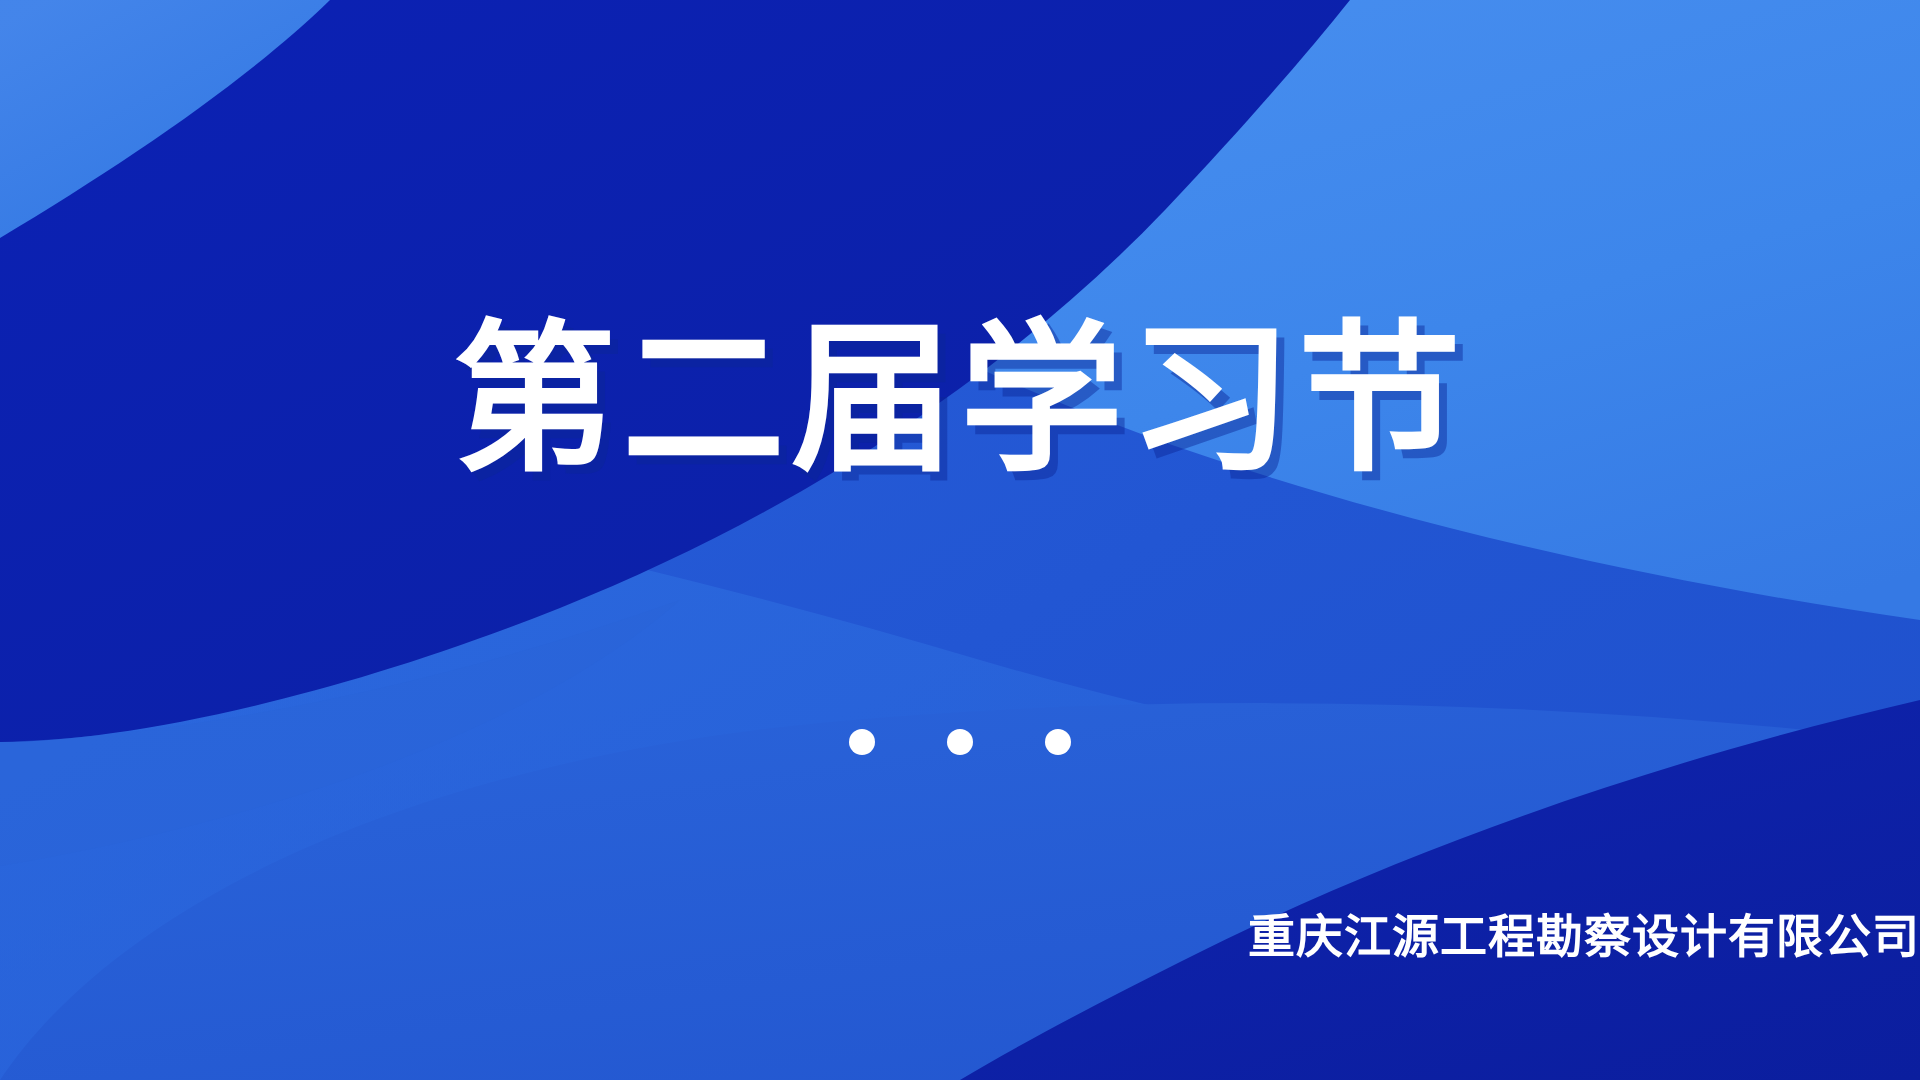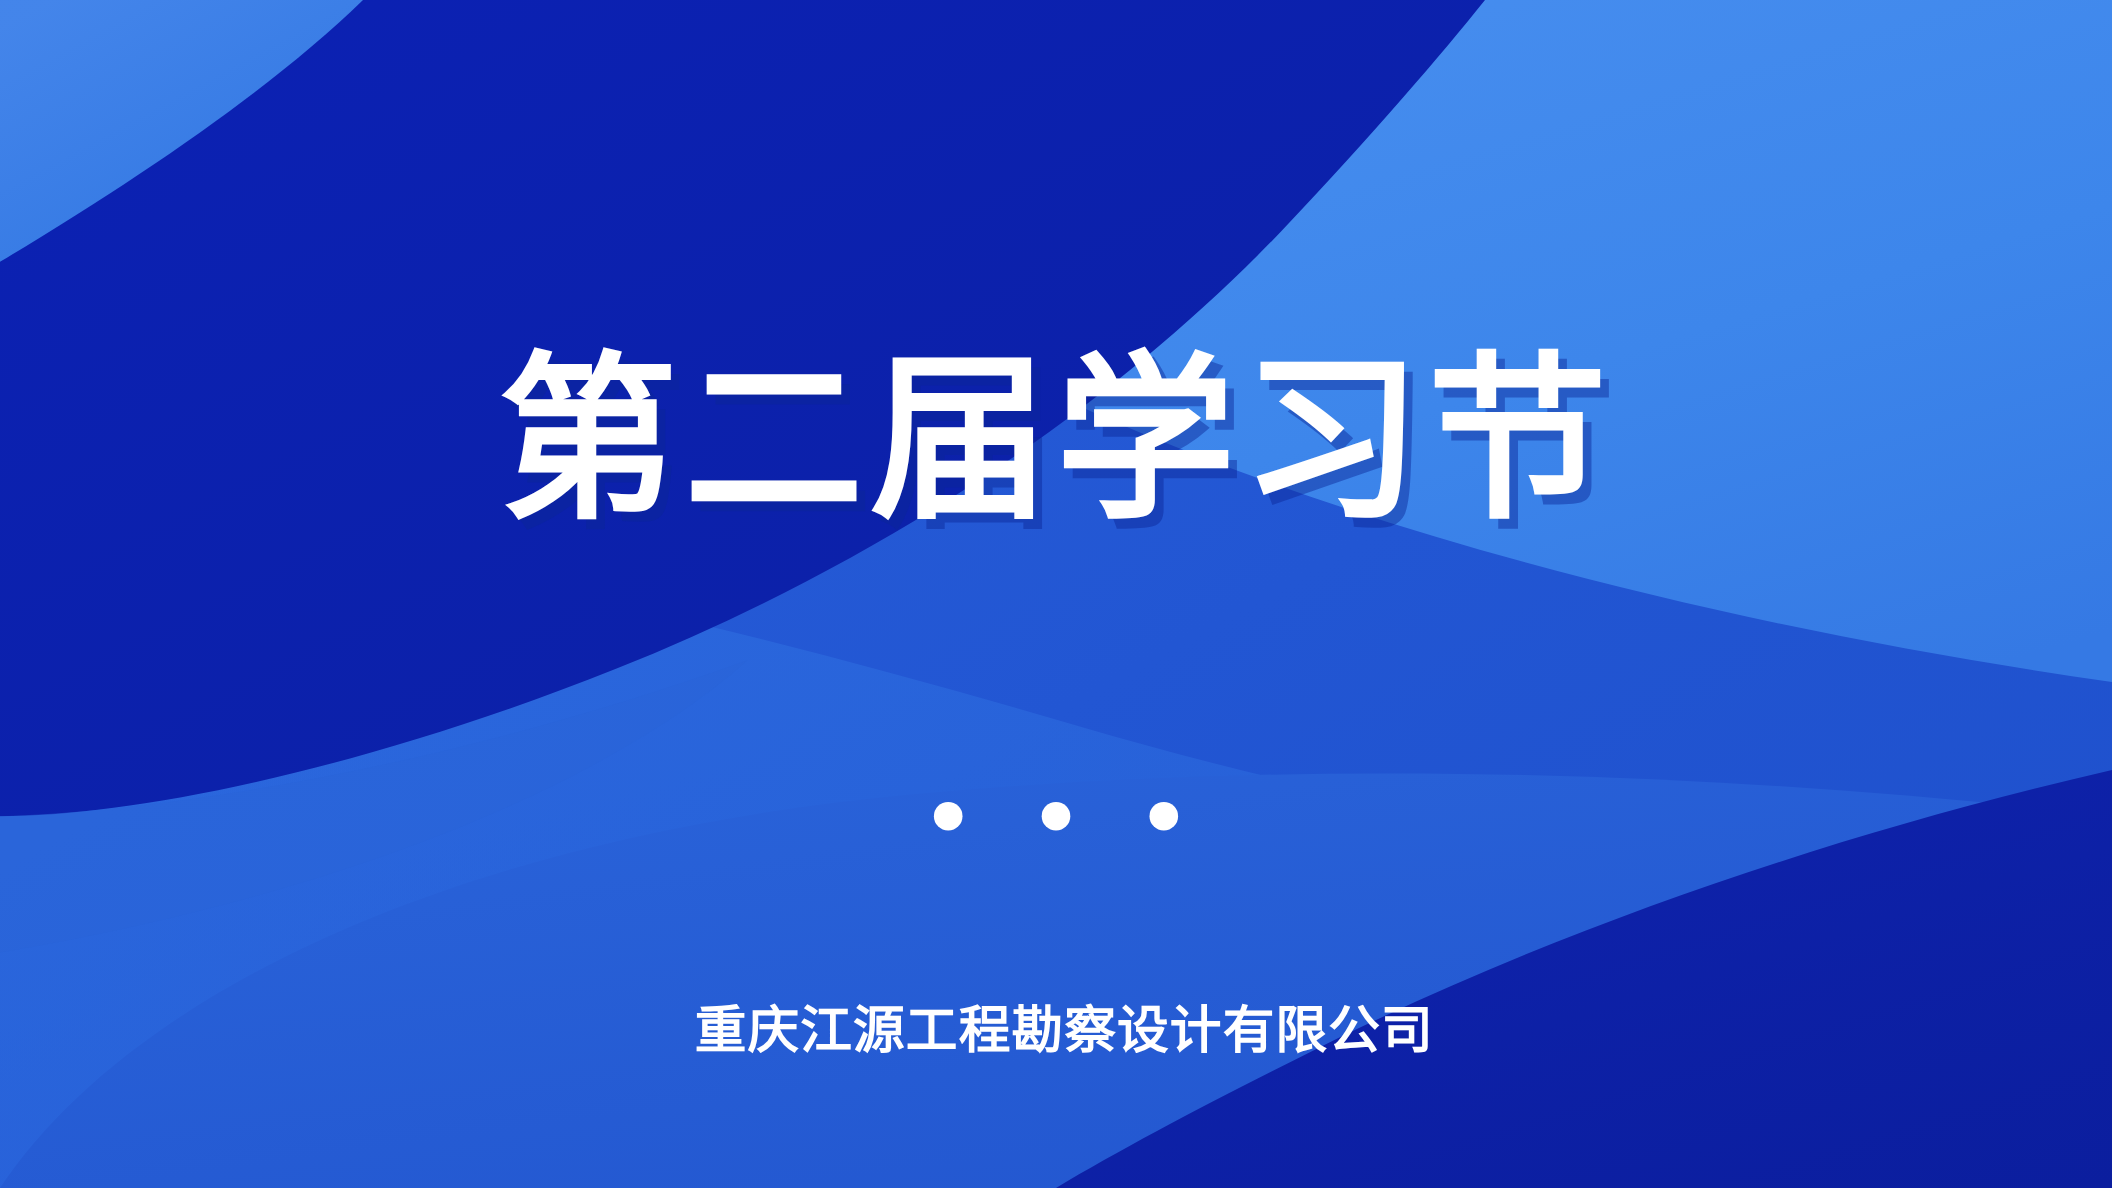--- a/index.html
+++ b/index.html
@@ -93,21 +93,21 @@
     height: 26px;
     border-radius: 50%;
     background: #ffffff;
   }
 
   .org-row {
     position: absolute;
     left: 15px;
     right: 0;
     top: 898px;
-    text-align: center;
+    text-align: right;
     white-space: nowrap;
   }
   .org-name {
     font-size: 47px;
     font-weight: 700;
     color: #ffffff;
     letter-spacing: 1px;
   }
 </style>
 </head>

